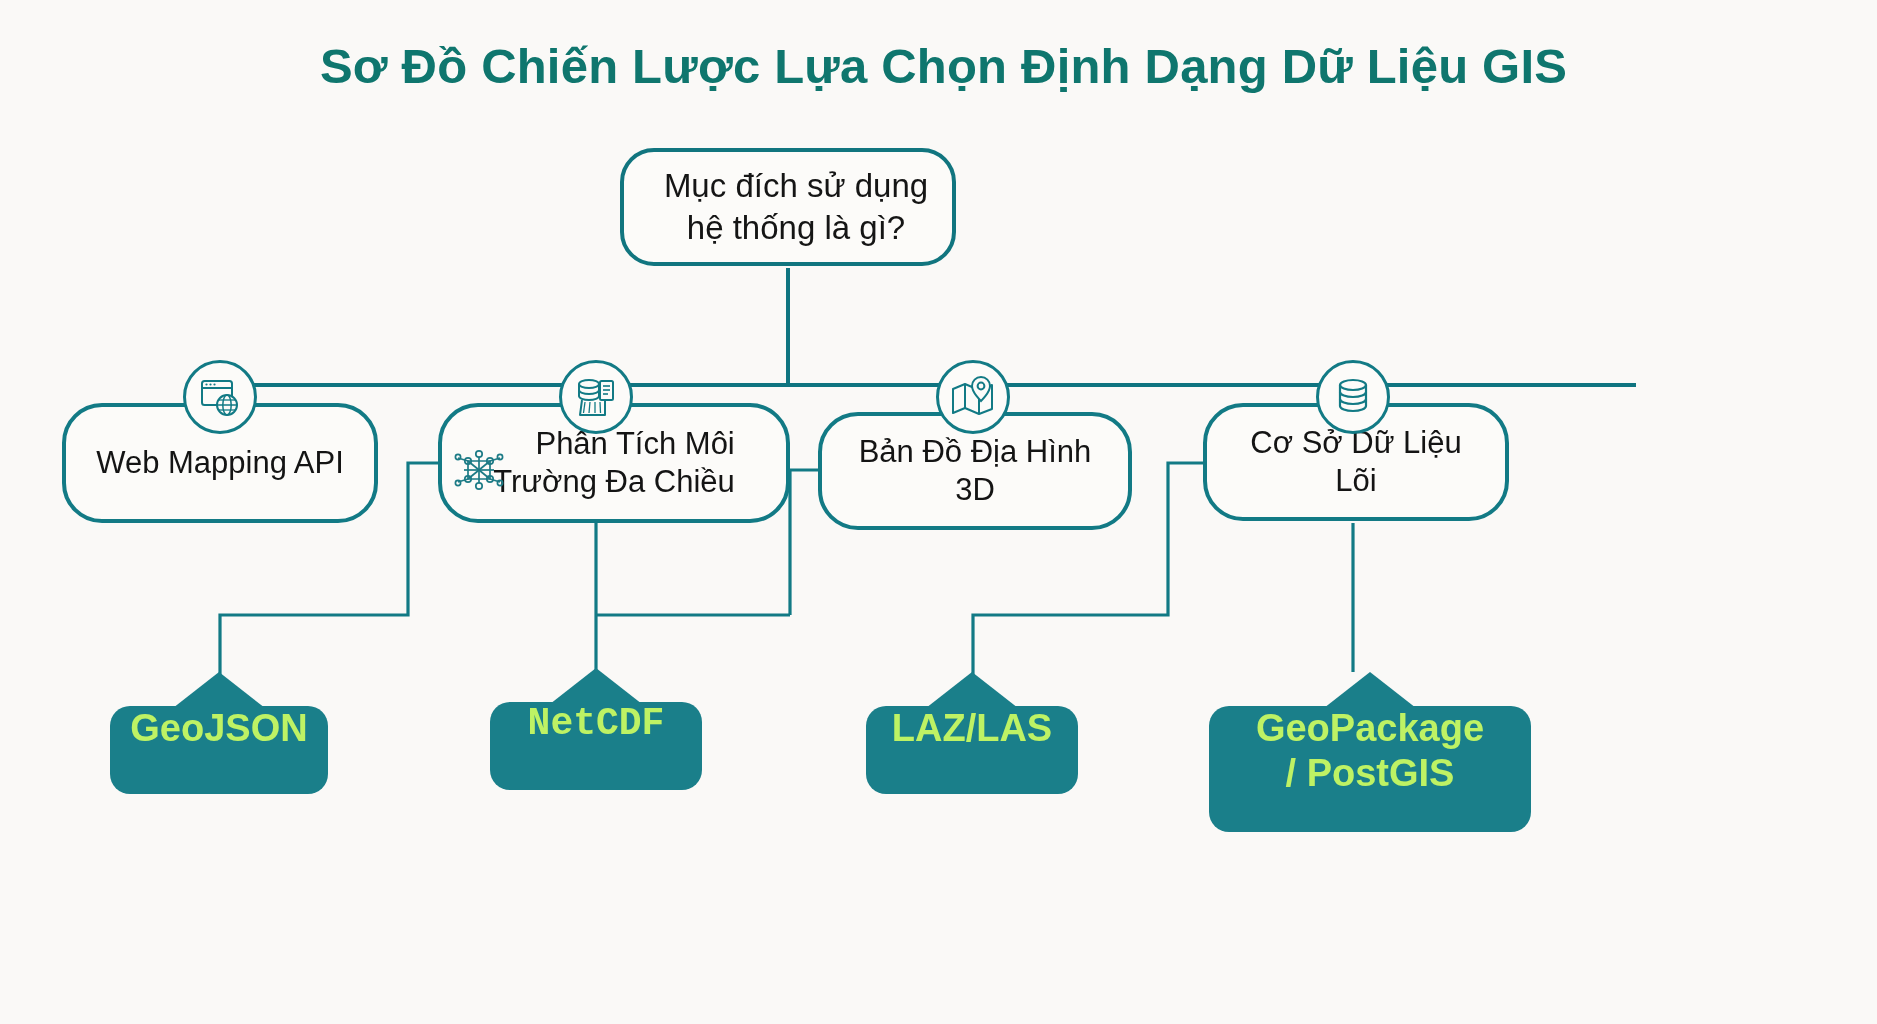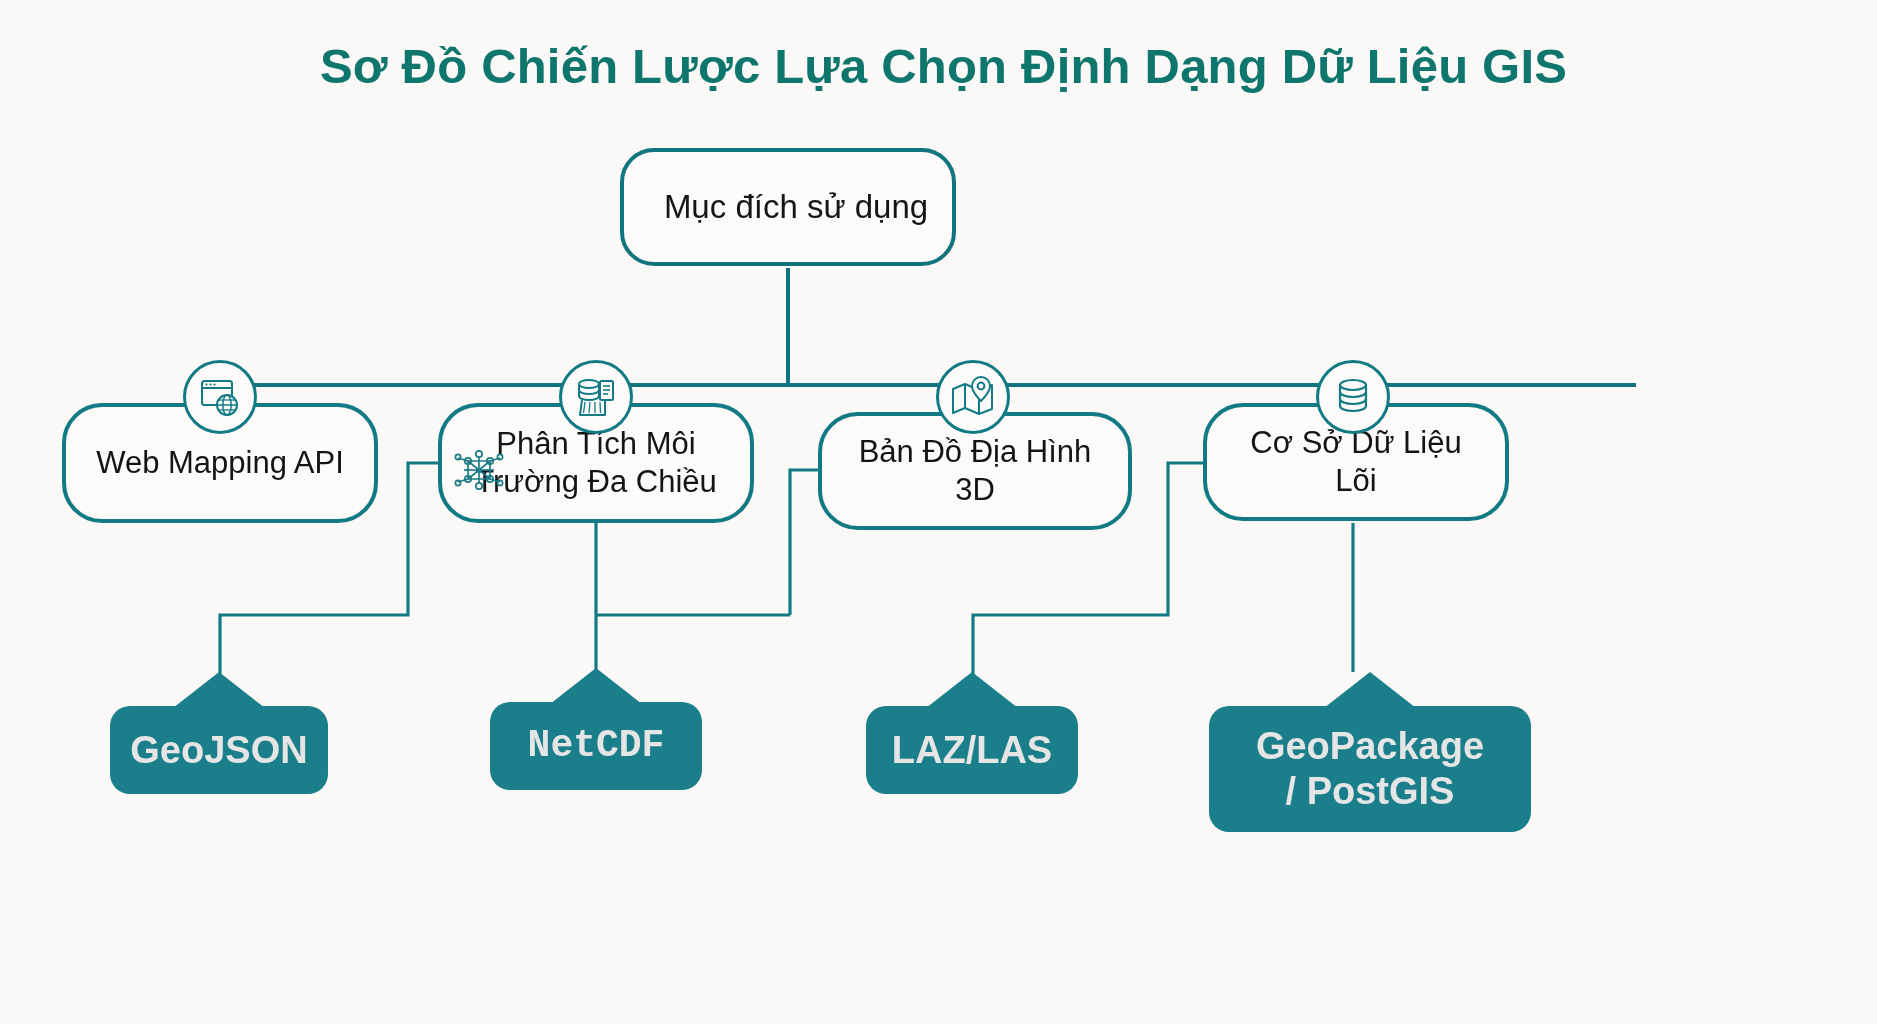--- a/index.html
+++ b/index.html
@@ -91,21 +91,21 @@
     padding: 0 22px;
     z-index: 3;
   }
   #cat-0 { left: 62px;   top: 403px; width: 316px; height: 120px; }
   #cat-1 { left: 438px;  top: 403px; width: 316px; height: 120px; }
   #cat-2 { left: 814px;  top: 403px; width: 316px; height: 120px; }
   #cat-3 { left: 1190px; top: 403px; width: 316px; height: 120px; }
   #cat-0 { left: 62px;   width: 316px; text-align: center; }
   
   #cat-0 { left: 62px;   top: 403px; width: 316px; height: 120px; }
-  #cat-1 { left: 438px;  top: 403px; width: 316px; height: 120px; }
+  #cat-1 { left: 438px;  top: 403px; width: 352px; height: 120px; text-align: right; }
   #cat-2 { left: 818px;  top: 412px; width: 314px; height: 118px; }
   #cat-3 { left: 1203px; top: 403px; width: 306px; height: 118px; }
 
   .cat-label { display: block; }
 
   
   .icon-badge {
     position: absolute;
     width: 74px;
     height: 74px;
@@ -145,24 +145,23 @@
     border-bottom: 36px solid #1a7f8a;
   }
   .result-body {
     position: absolute;
     left: 0;
     top: 34px;
     width: 100%;
     background: #1a7f8a;
     border-radius: 20px;
     display: flex;
-    align-items: center;
     justify-content: center;
     text-align: center;
-    color: #e5e5e5;
+    color: #bef264;
     font-weight: bold;
     font-size: 38px;
     line-height: 1.18;
     box-sizing: border-box;
     padding: 0 14px;
   }
   #res-0 { left: 110px;  top: 672px; width: 218px; height: 122px; }
   #res-0 .result-body { height: 88px; }
   #res-1 { left: 490px;  top: 668px; width: 212px; height: 122px; font-family: Liberation Mono, monospace; }
   #res-1 .result-body { height: 88px; }
@@ -201,20 +200,21 @@
     <path class="wire" d="M 790 615 L 790 470 L 818 470"></path>
 
     <path class="wire" d="M 1203 463 L 1168 463 L 1168 615 L 973 615 L 973 675"></path>
 
     <path class="wire" d="M 1353 523 L 1353 615 L 1353 672"></path>
   </svg>
 
   <div id="root-node" class="node-outline">
     <div>
       <span>Mục đích sử dụng</span><br>
+      <span>hệ thống là gì?</span>
     </div>
   </div>
 
   <div id="badge-0" class="icon-badge">
     <svg width="46" height="46" viewBox="0 0 46 46">
       <rect x="5" y="7" width="30" height="24" rx="2.5" fill="none" stroke="#127a85" stroke-width="2"></rect>
       <line x1="5" y1="14" x2="35" y2="14" stroke="#127a85" stroke-width="2"></line>
       <circle cx="9.5" cy="10.5" r="1.1" fill="#127a85"></circle>
       <circle cx="13.5" cy="10.5" r="1.1" fill="#127a85"></circle>
       <circle cx="17.5" cy="10.5" r="1.1" fill="#127a85"></circle>

